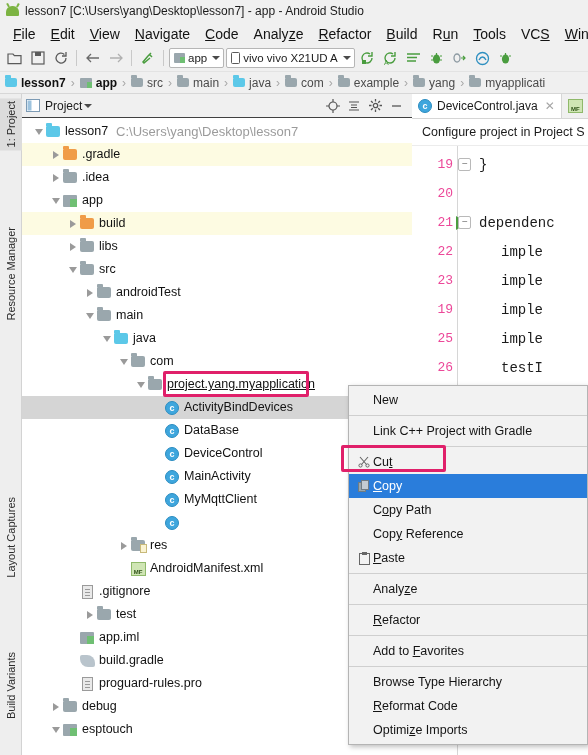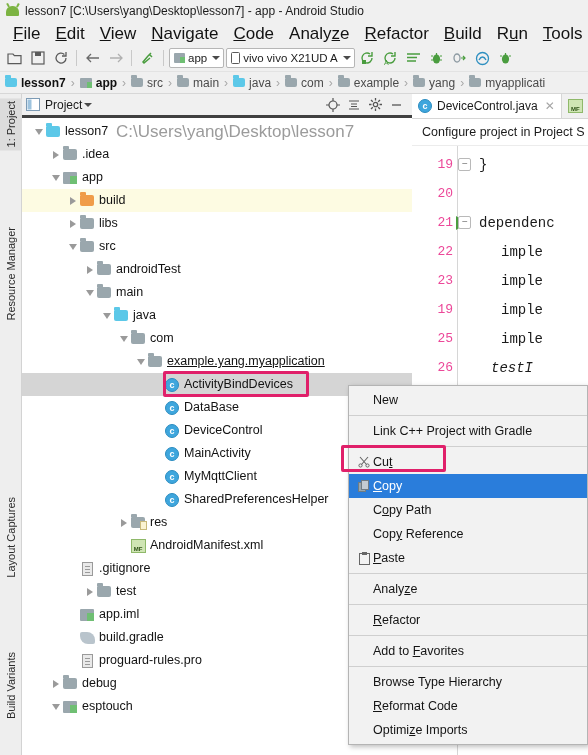--- a/index.html
+++ b/index.html
@@ -29,21 +29,21 @@
   }
   .android-logo::before { left: 2px; transform: rotate(-28deg); }
   .android-logo::after  { right: 2px; transform: rotate(28deg); }
 
   
   .menubar {
     height: 23px; display: flex; align-items: center;
     background: #f0f0f0; padding-left: 6px; gap: 1px;
   }
   .menu-item {
-    padding: 2px 7px; font-size: 17px; color: #121212; cursor: default; white-space: nowrap;
+    padding: 2px 7px; font-size: 14px; color: #121212; cursor: default; white-space: nowrap;
   }
   .menu-item span.u { text-decoration: underline; }
 
   
   .toolbar {
     height: 27px; display: flex; align-items: center;
     background: #f0f0f0; padding: 0 4px; gap: 2px;
     border-bottom: 1px solid #e3e3e3;
   }
   .tb-icon {
@@ -82,21 +82,21 @@
     font-size: 11px; color: #2b2b2b; white-space: nowrap;
     display: flex; align-items: center; justify-content: flex-start; gap: 4px;
     padding: 3px 0;
   }
   .vtab.active { background: #dcdcdc; }
 
   
   .projectpanel { width: 390px; display: flex; flex-direction: column; background: #fff; flex: none; }
   .pp-header {
     height: 24px; background: #f0f0f0; display: flex; align-items: center;
-    padding: 0 4px; border-bottom: 3px solid #404040; flex: none;
+    padding: 0 4px; border-bottom: 1px solid #404040; flex: none;
   }
   .pp-title { font-size: 12px; color: #1b1b1b; margin-left: 5px; }
   .pp-icons { margin-left: auto; display: flex; align-items: center; gap: 5px; padding-right: 4px; }
   .pp-ic { width: 16px; height: 16px; display: flex; align-items: center; justify-content: center; color: #555; }
   .tree { flex: 1; overflow: hidden; position: relative; background: #fff; padding-top: 2px; }
   .row {
     height: 23px; display: flex; align-items: center; white-space: nowrap;
     font-size: 12.5px; color: #121212; position: relative;
   }
   .row.hl { background: #fdfbe2; }
@@ -107,21 +107,21 @@
     border-top: 4px solid transparent; border-bottom: 4px solid transparent;
     border-left: 6px solid #9a9a9a;
   }
   .arrow.open i {
     border-left: 4px solid transparent; border-right: 4px solid transparent;
     border-top: 6px solid #9a9a9a; border-bottom: 0;
   }
   .ico { width: 16px; height: 16px; margin-right: 4px; flex: none; display:flex; align-items:center; justify-content:center; }
   .lbl { line-height: 1; }
   .lbl.under { text-decoration: underline; }
-  .path-gray { color: #9b9b9b; margin-left: 8px; font-size: 17px; }
+  .path-gray { color: #9b9b9b; margin-left: 8px; font-size: 13px; }
 
   
   .fold { width: 14px; height: 11px; border-radius: 1px 2px 2px 2px; position: relative; }
   .fold::before { content:""; position:absolute; top:-3px; left:0; width:6px; height:3px; border-radius:1px 1px 0 0; background: inherit; }
   .fold.gray  { background: #9aa7ad; }
   .fold.orange{ background: #f09c48; }
   .fold.blue  { background: #5cc8e8; }
   .classic {
     width: 14px; height: 14px; border-radius: 50%; background: #3ea6dd;
     color: #fff; font-size: 9px; font-weight: bold; display:flex; align-items:center; justify-content:center;
@@ -414,20 +414,30 @@
             <span style="width: 10px; flex: 0 0 auto;"></span>
             <span class="arrow open">
               <i></i>
             </span>
             <span class="ico">
               <span class="fold blue"></span>
             </span>
             <span class="lbl">lesson7</span>
             <span class="path-gray">C:\Users\yang\Desktop\lesson7</span>
           </div>
+          <div class="row hl">
+            <span style="width: 27px; flex: 0 0 auto;"></span>
+            <span class="arrow closed">
+              <i></i>
+            </span>
+            <span class="ico">
+              <span class="fold orange"></span>
+            </span>
+            <span class="lbl">.gradle</span>
+          </div>
           <div class="row">
             <span style="width: 27px; flex: 0 0 auto;"></span>
             <span class="arrow closed">
               <i></i>
             </span>
             <span class="ico">
               <span class="fold gray"></span>
             </span>
             <span class="lbl">.idea</span>
           </div>
@@ -514,21 +524,21 @@
             <span class="lbl">com</span>
           </div>
           <div class="row">
             <span style="width: 112px; flex: 0 0 auto;"></span>
             <span class="arrow open">
               <i></i>
             </span>
             <span class="ico">
               <span class="fold gray"></span>
             </span>
-            <span class="lbl under">example.yang.myapplication</span>
+            <span class="lbl under">project.yang.myapplication</span>
           </div>
           <div class="row sel">
             <span style="width: 129px; flex: 0 0 auto;"></span>
             <span class="arrow none"></span>
             <span class="ico">
               <span class="classic">c</span>
             </span>
             <span class="lbl">ActivityBindDevices</span>
           </div>
           <div class="row">
@@ -562,21 +572,20 @@
               <span class="classic">c</span>
             </span>
             <span class="lbl">MyMqttClient</span>
           </div>
           <div class="row">
             <span style="width: 129px; flex: 0 0 auto;"></span>
             <span class="arrow none"></span>
             <span class="ico">
               <span class="classic">c</span>
             </span>
-            <span class="lbl">SharedPreferencesHelper</span>
           </div>
           <div class="row">
             <span style="width: 95px; flex: 0 0 auto;"></span>
             <span class="arrow closed">
               <i></i>
             </span>
             <span class="ico">
               <span class="resic">
                 <span class="pg"></span>
               </span>
@@ -709,21 +718,21 @@
             <div class="cline">
               <span style="width: 17px; flex: 0 0 auto;"></span>
               <span style="margin-left: 26px;">imple</span>
             </div>
             <div class="cline">
               <span style="width: 17px; flex: 0 0 auto;"></span>
               <span style="margin-left: 26px;">imple</span>
             </div>
             <div class="cline">
               <span style="width: 17px; flex: 0 0 auto;"></span>
-              <span style="margin-left: 16px; font-style: italic;">testI</span>
+              <span style="margin-left: 26px;">testI</span>
             </div>
           </div>
       </div>
     </div>
   </div>
 
   <div class="ctxmenu" id="ctxmenu">
       <div class="ctx-item">
         <span class="cicon"></span>
         <span>New</span>

